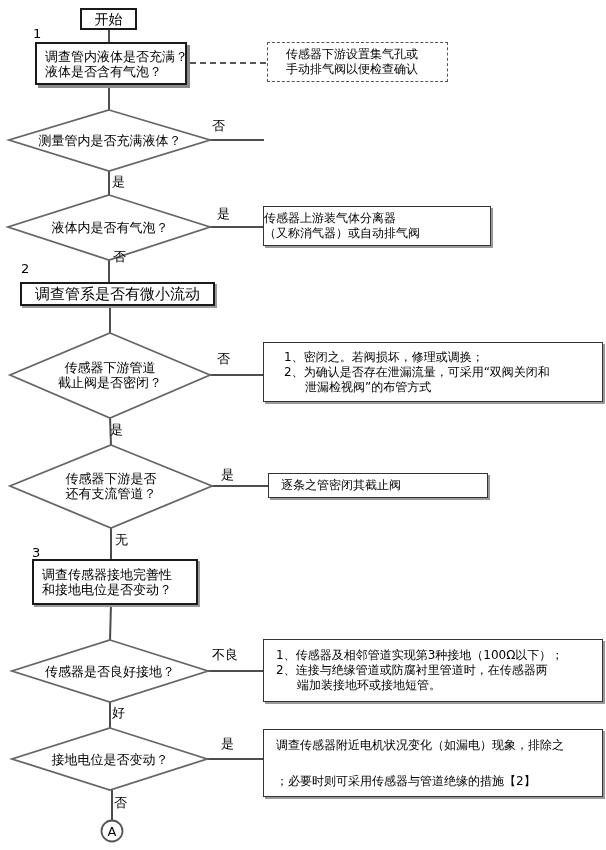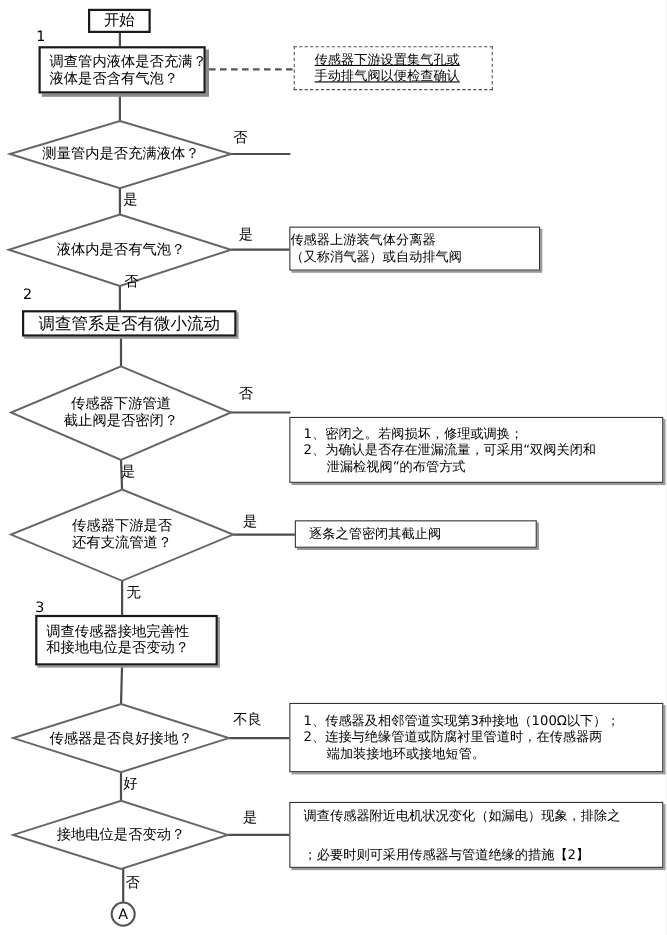--- a/index.html
+++ b/index.html
@@ -13,21 +13,21 @@
   html,body{background:#e8e8e8;}
   body{font-family:"DejaVu Sans",sans-serif;color:var(--text);}
   .stage{position:relative;width:606px;height:850px;background:var(--bg);overflow:hidden;margin:0 auto;}
   .layer{position:absolute;left:0;top:0;width:606px;height:850px;}
   svg.layer{pointer-events:none;}
   .abs{position:absolute;}
   .box{position:absolute;background:#fff;border:1.5px solid #333;font-size:12px;line-height:15px;}
   .box.dark{border:2px solid var(--border);}
   .box.shadow{box-shadow:2px 2px 0 #9a9a9a;}
   .box.shadow-dark{box-shadow:3px 3px 0 #8a8a8a;}
-  .box.dashed{border:1.5px dashed #555;box-shadow:none;text-decoration:underline;}
+  .box.dashed{border:1.5px dashed #555;box-shadow:none;}
   .center{display:flex;align-items:center;justify-content:center;text-align:center;}
   .vcenter{display:flex;flex-direction:column;justify-content:center;}
   .dia-label{position:absolute;display:flex;align-items:center;justify-content:center;
              text-align:center;font-size:13px;line-height:15px;}
   .edge-label{position:absolute;font-size:13px;line-height:14px;white-space:nowrap;}
   .num-label{position:absolute;font-size:13px;}
   .ln{white-space:nowrap;}
   .ln.indent{padding-left:21px;}
   .start{font-size:14px;}
   .p1-text{font-size:13px;line-height:15px;}
@@ -103,21 +103,21 @@
 
   <div class="box dark shadow center abs" style="left:20px;top:282px;width:195px;height:24px;font-size:15px;">调查管系是否有微小流动</div>
 
   <div class="dia-label vcenter" style="left:30px;top:346px;width:160px;height:58px;flex-direction:column;">
     <div class="ln">传感器下游管道</div>
     <div class="ln">截止阀是否密闭？</div>
   </div>
   <div class="edge-label" style="left:217px;top:352px;">否</div>
   <div class="edge-label" style="left:110px;top:423px;">是</div>
 
-  <div class="box shadow vcenter abs" style="left:263px;top:342px;width:340px;height:60px;padding-left:12px;margin-top:37px;">
+  <div class="box shadow vcenter abs" style="left:263px;top:342px;width:340px;height:60px;padding-left:20px;">
     <div class="ln">1、密闭之。若阀损坏，修理或调换；</div>
     <div class="ln">2、为确认是否存在泄漏流量，可采用“双阀关闭和</div>
     <div class="ln indent">泄漏检视阀”的布管方式</div>
   </div>
 
   <div class="dia-label vcenter" style="left:31px;top:458px;width:160px;height:56px;flex-direction:column;">
     <div class="ln">传感器下游是否</div>
     <div class="ln">还有支流管道？</div>
   </div>
   <div class="edge-label" style="left:221px;top:468px;">是</div>
@@ -139,20 +139,20 @@
   <div class="box shadow vcenter abs" style="left:263px;top:639px;width:340px;height:63px;padding-left:12px;">
     <div class="ln">1、传感器及相邻管道实现第3种接地（100Ω以下）；</div>
     <div class="ln">2、连接与绝缘管道或防腐衬里管道时，在传感器两</div>
     <div class="ln indent">端加装接地环或接地短管。</div>
   </div>
 
   <div class="dia-label" style="left:30px;top:732px;width:160px;height:54px;">接地电位是否变动？</div>
   <div class="edge-label" style="left:221px;top:737px;">是</div>
   <div class="edge-label" style="left:114px;top:796px;">否</div>
 
-  <div class="box shadow vcenter abs" style="left:263px;top:729px;width:340px;height:60px;padding-left:12px;gap:21px;">
+  <div class="box shadow vcenter abs" style="left:263px;top:729px;width:340px;height:68px;padding-left:12px;gap:21px;">
     <div class="ln">调查传感器附近电机状况变化（如漏电）现象，排除之</div>
     <div class="ln">；必要时则可采用传感器与管道绝缘的措施【2】</div>
   </div>
 
   <div class="circle-a-label" style="left:104px;top:824px;width:16px;">A</div>
 
 </div>
 
 </body></html>

